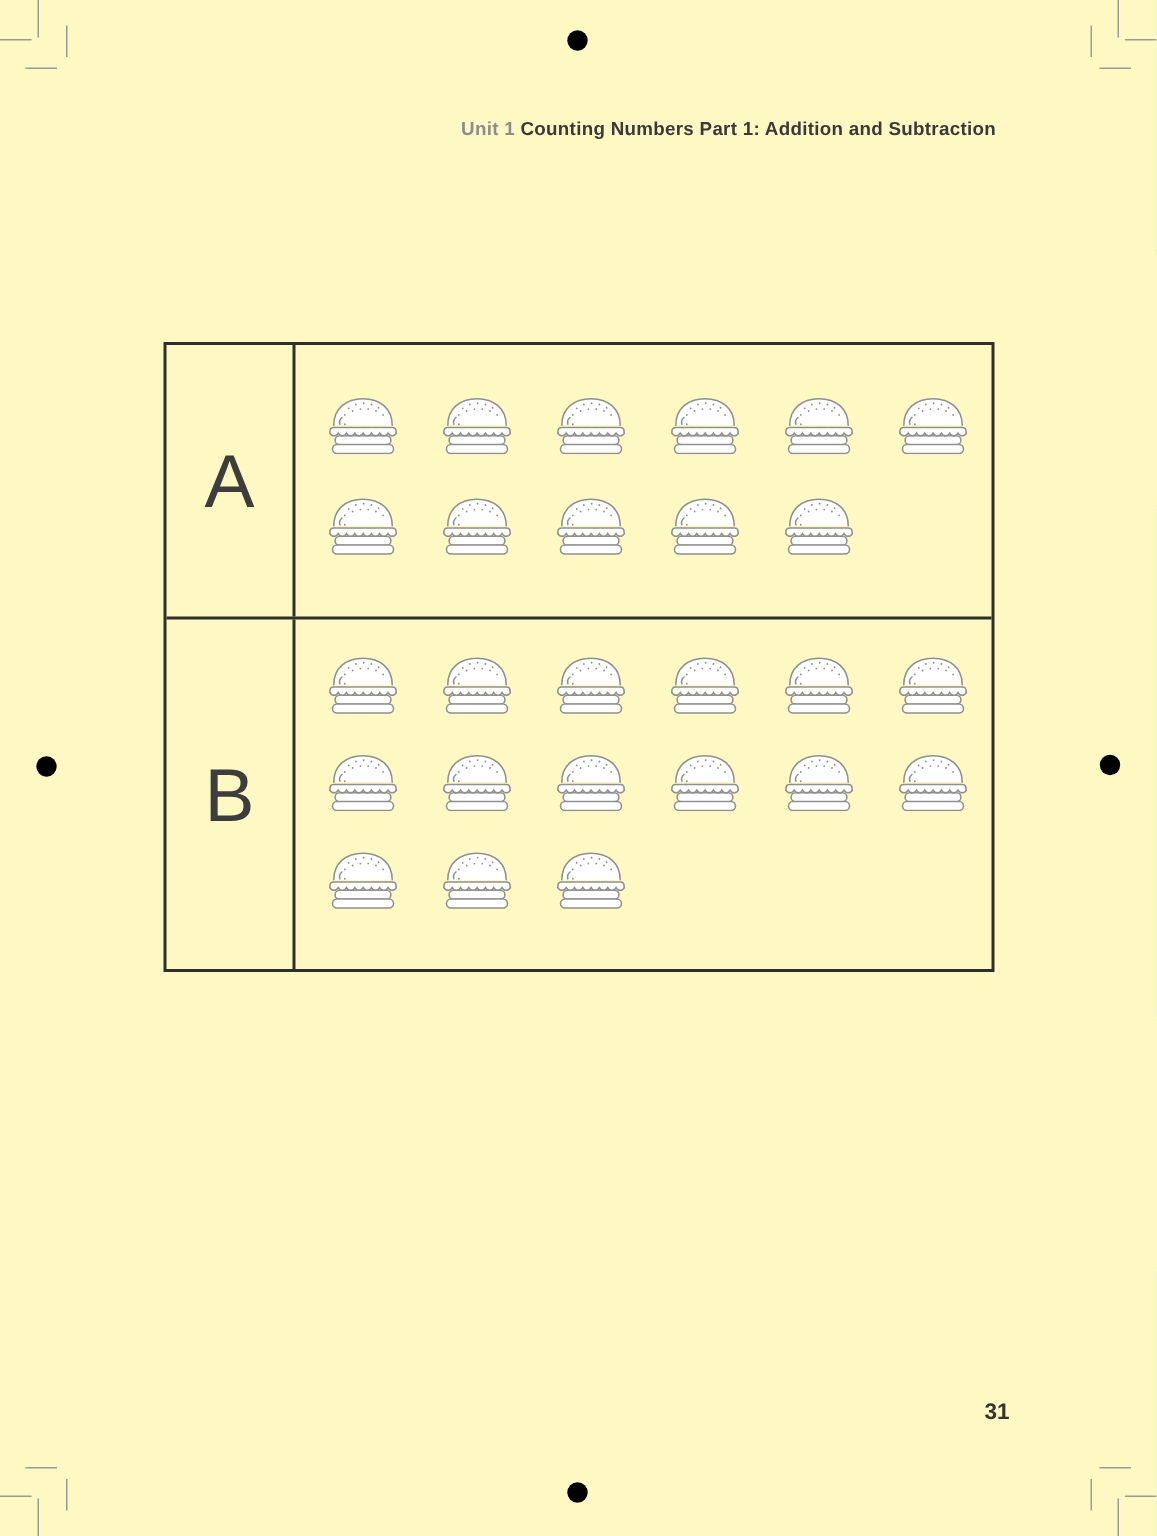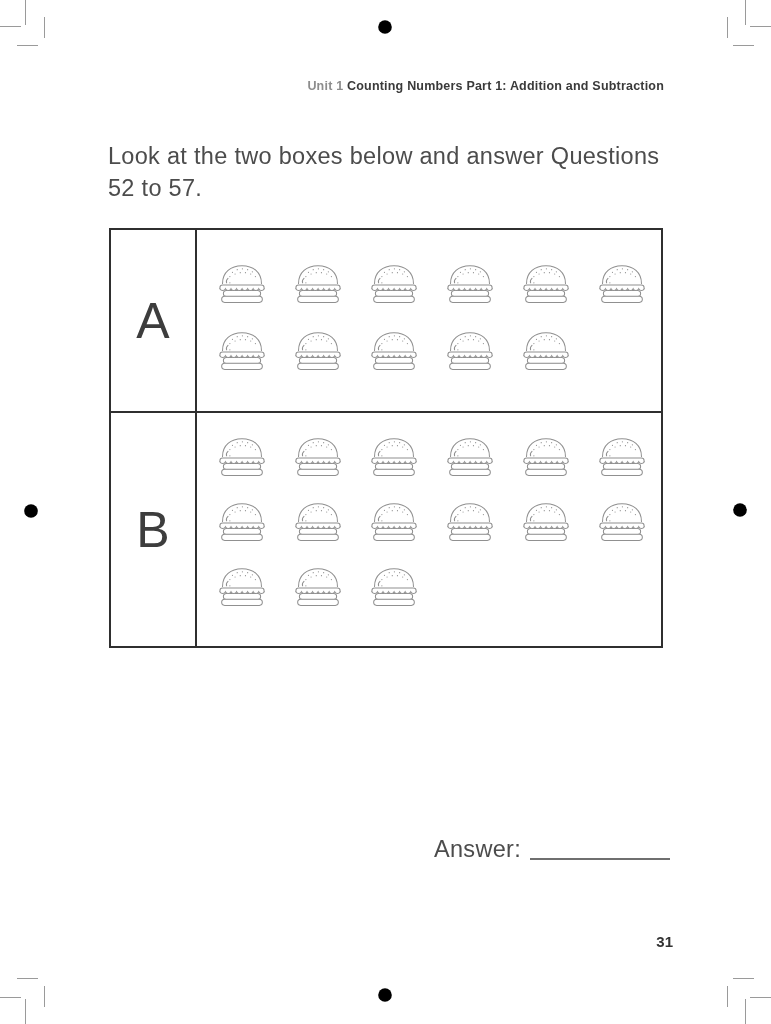--- a/index.html
+++ b/index.html
@@ -1,18 +1,18 @@
 <!DOCTYPE html>
 <html style="--body-text: #4c4c4c; --header-muted: #8d8d8d; --header-text: #3a3a3a; --table-border: #2f2f2f; --burger-outline: #909090;"><head>
 <meta charset="utf-8">
 <style>
   html,body { margin:0; padding:0; background:#e8e8e8; }
   .page {
     position:relative; width:771px; height:1024px; margin:0 auto;
-    background:#ffffff; overflow:hidden;
+    background:#fef9c3; overflow:hidden;
     font-family:"Liberation Sans", sans-serif;
     color:var(--body-text, #4c4c4c);
   }
   
   .cm { position:absolute; background:#9a9a9a; }
   .reg { position:absolute; width:24px; height:24px; }
 
   
   .hdr {
     position:absolute; right:107px; top:79px;
@@ -137,24 +137,20 @@
     </svg>
   <svg class="reg" style="left:373px;top:983px">
       <use href="#reg-target"></use>
     </svg>
 
   <div class="hdr">
     <span class="unit">Unit 1</span>
     <span class="ttl">Counting Numbers Part 1: Addition and Subtraction</span>
   </div>
 
-  <div class="instruction">
-    <div>Look at the two boxes below and answer Questions</div>
-    <div>52 to 57.</div>
-  </div>
 
   <div class="qtable">
     <div class="trow rowA">
       <div class="label-cell">A</div>
       <div class="box-content">
           <div class="burger-row">
             <svg viewBox="0 0 60 52" class="burger">
               <use href="#burger-symbol"></use>
             </svg>
             <svg viewBox="0 0 60 52" class="burger">
@@ -244,20 +240,16 @@
             </svg>
             <svg viewBox="0 0 60 52" class="burger">
               <use href="#burger-symbol"></use>
             </svg>
           </div>
         </div>
     </div>
   </div>
 
 
-  <div class="answer">
-    <span>Answer:</span>
-    <span class="blank"></span>
-  </div>
 
   <div class="pageno">31</div>
 
 </div>
 
 </body></html>

